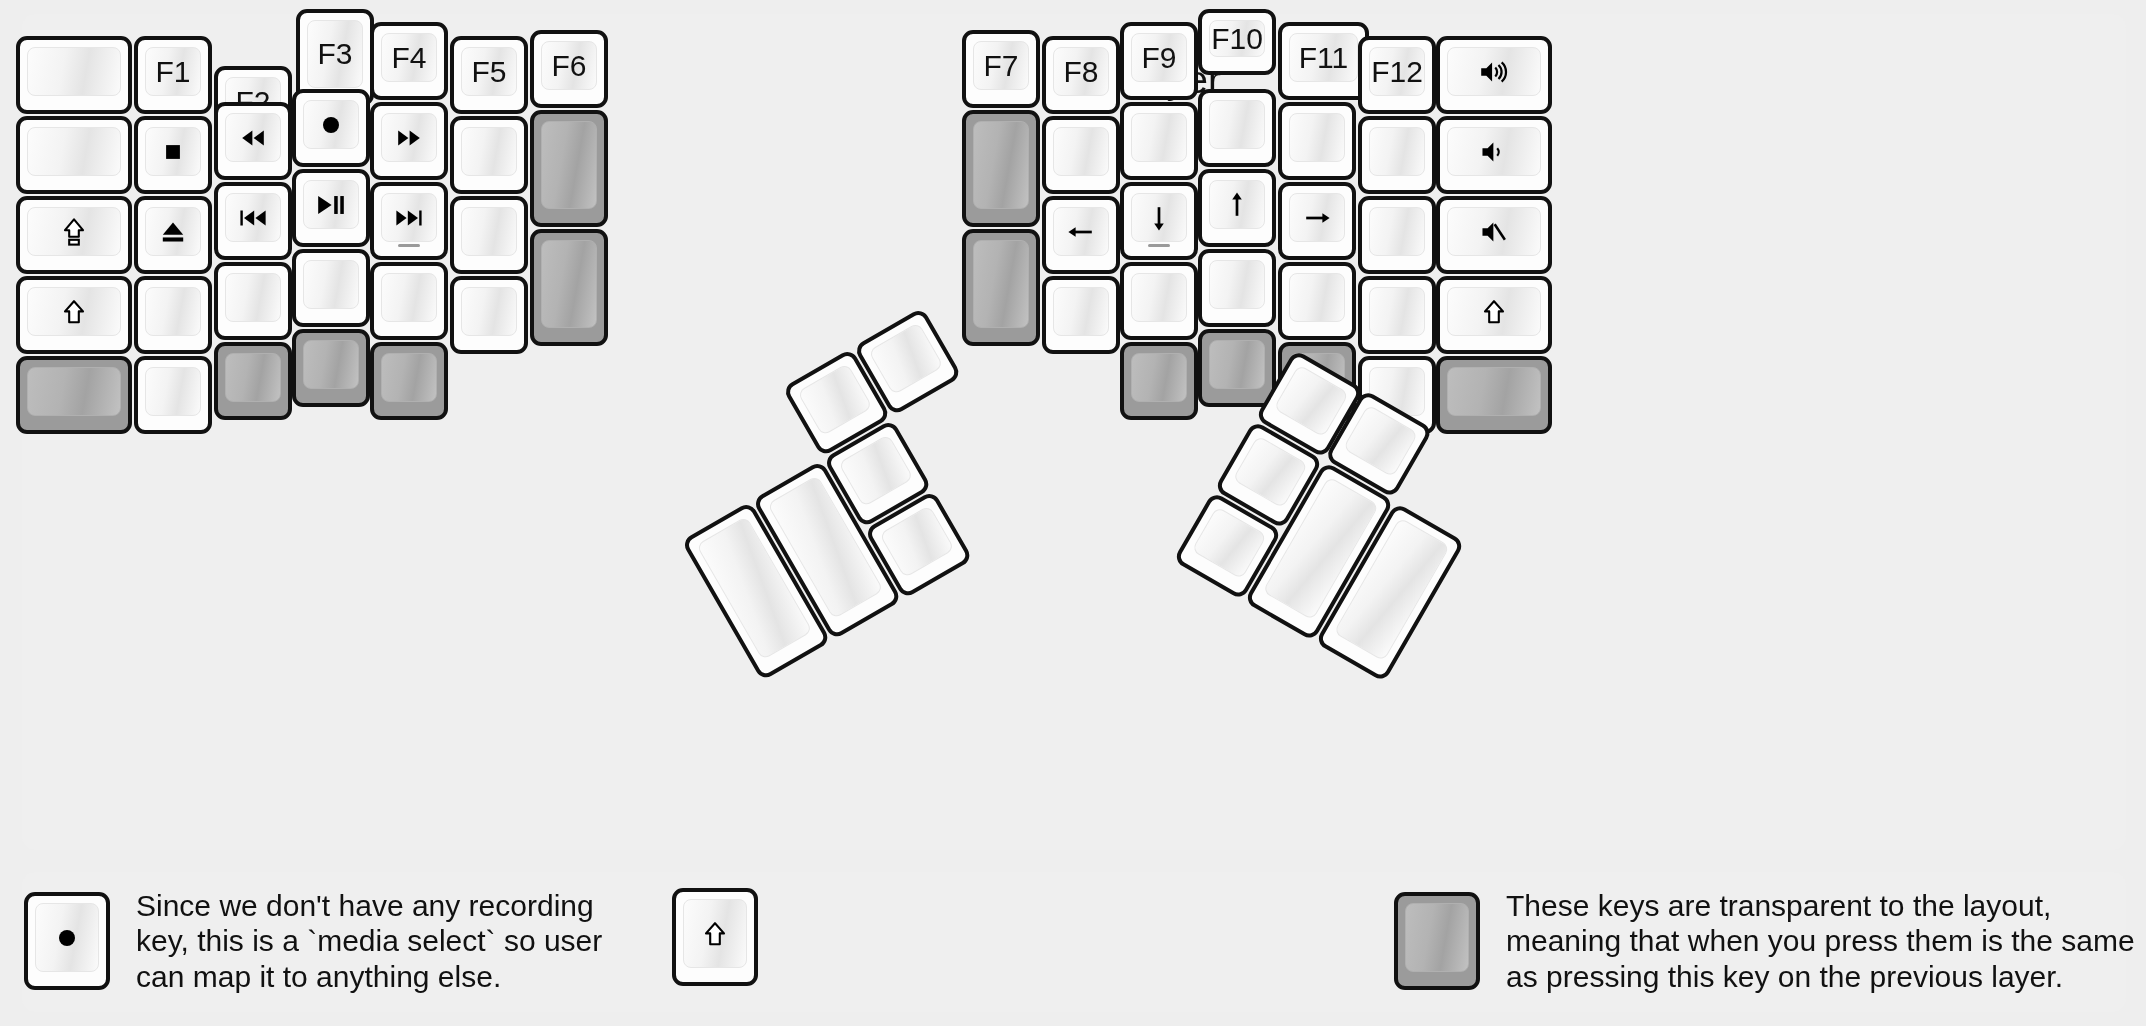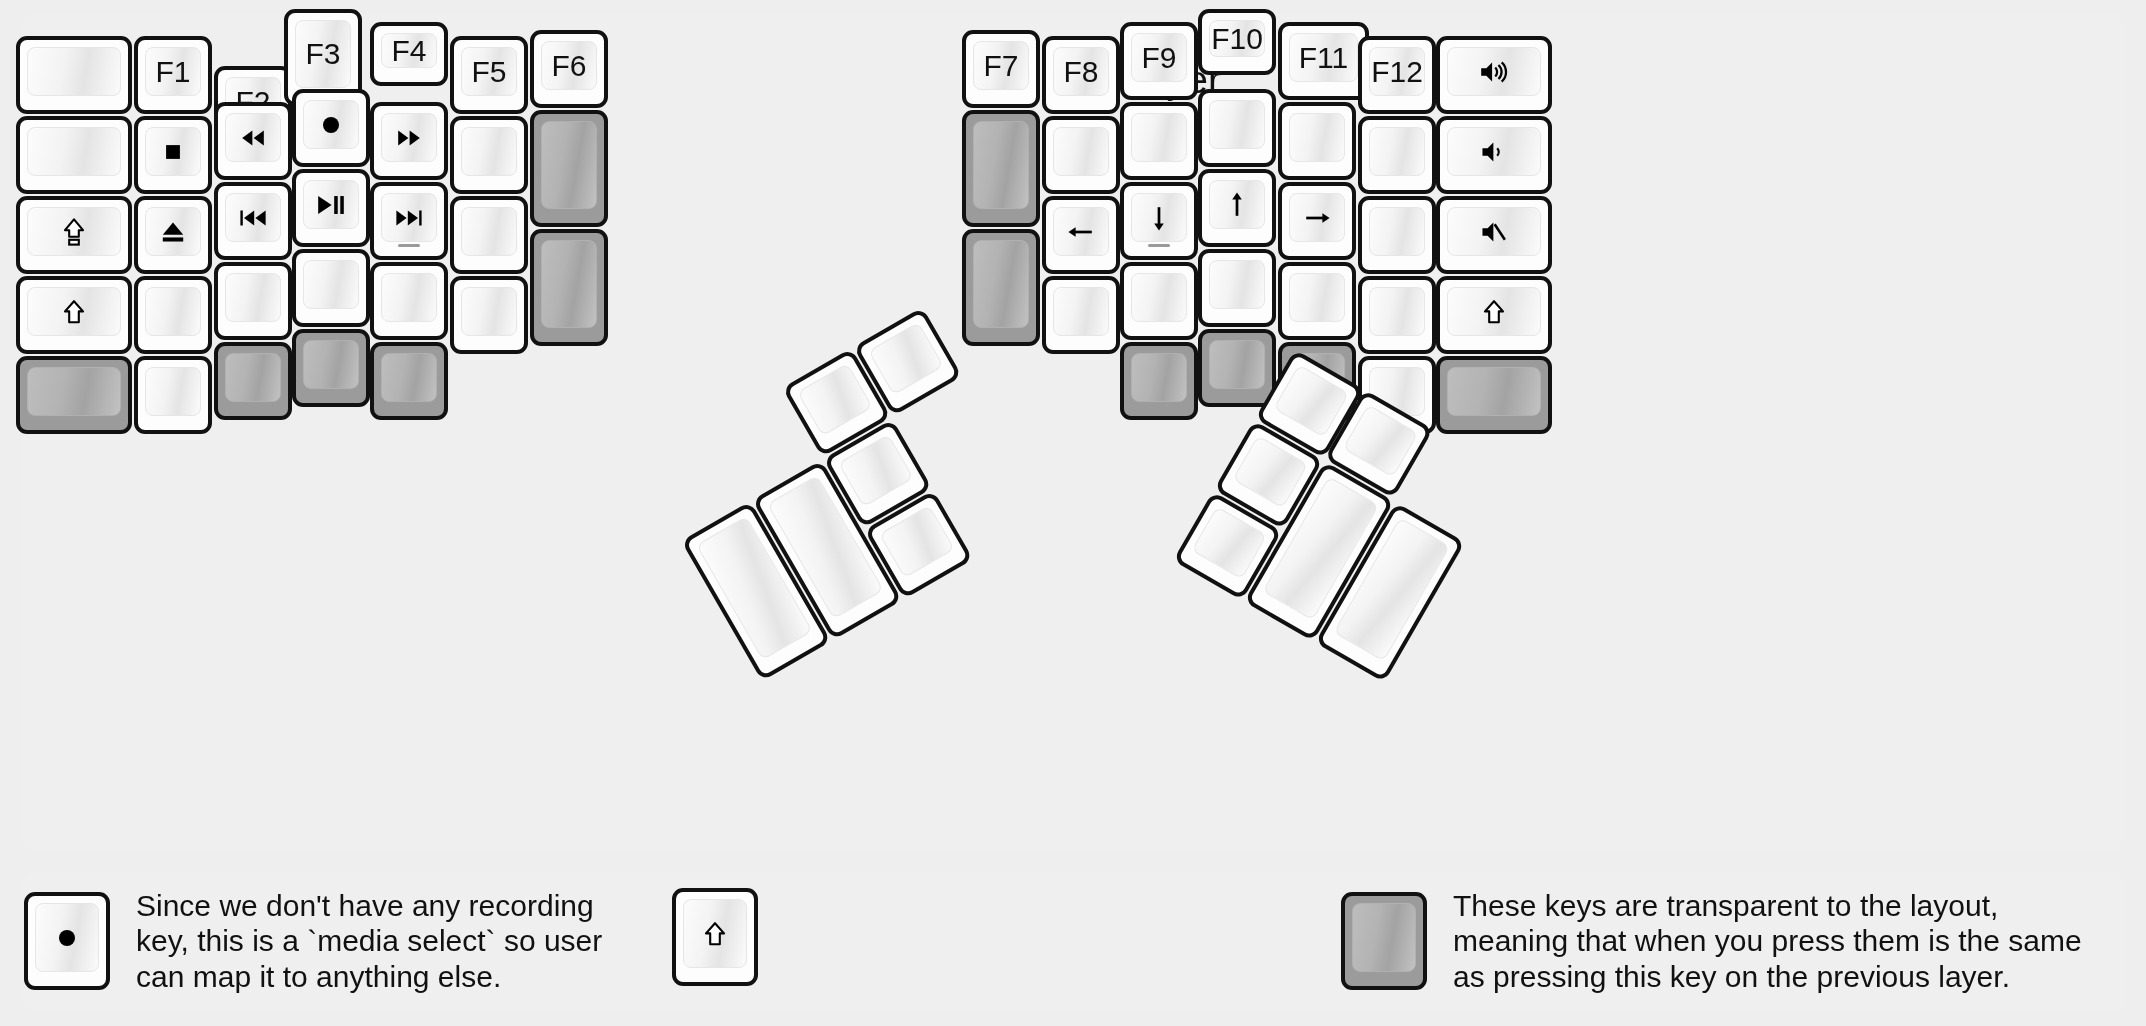--- a/index.html
+++ b/index.html
@@ -181,21 +181,21 @@
             </svg>
           </span>
         </div>
       </div>
       <div class="key" style="left: 214px; top: 262px; width: 78px; height: 78px;">
         <div class="cap"></div>
       </div>
       <div class="key trans" style="left: 214px; top: 342px; width: 78px; height: 78px;">
         <div class="cap"></div>
       </div>
-      <div class="key" style="left: 284px; top: 9px; width: 78px; height: 97px;">
+      <div class="key" style="left: 296px; top: 9px; width: 78px; height: 97px;">
         <div class="cap">
           <span class="lbl">F3</span>
         </div>
       </div>
       <div class="key" style="left: 292px; top: 89px; width: 78px; height: 78px;">
         <div class="cap">
           <span class="glyph">
             <svg class="ic" width="32" height="32" viewBox="0 0 100 100">
               <circle cx="50" cy="50" r="25" fill="#000"></circle>
             </svg>
@@ -212,21 +212,21 @@
             </svg>
           </span>
         </div>
       </div>
       <div class="key" style="left: 292px; top: 249px; width: 78px; height: 78px;">
         <div class="cap"></div>
       </div>
       <div class="key trans" style="left: 292px; top: 329px; width: 78px; height: 78px;">
         <div class="cap"></div>
       </div>
-      <div class="key" style="left: 370px; top: 22px; width: 78px; height: 64px;">
+      <div class="key" style="left: 370px; top: 22px; width: 78px; height: 78px;">
         <div class="cap">
           <span class="lbl">F4</span>
         </div>
       </div>
       <div class="key" style="left: 370px; top: 102px; width: 78px; height: 78px;">
         <div class="cap">
           <span class="glyph">
             <svg class="ic" width="38" height="30" viewBox="0 0 100 100">
               <polygon points="14,25 14,75 48,50" fill="#000"></polygon>
               <polygon points="52,25 52,75 86,50" fill="#000"></polygon>
@@ -510,21 +510,21 @@
         <div class="legend-key">
           <div class="cap">
             <span>
               <svg class="ic" width="30" height="32" viewBox="0 0 100 100">
                 <path d="M50 14 L80 48 L66 48 L66 84 L34 84 L34 48 L20 48 Z" fill="#fff" stroke="#000" stroke-width="7" stroke-linejoin="round"></path>
               </svg>
             </span>
           </div>
         </div>
       </div>
-      <div class="legend-item" style="left: 1293px; top: 888px; padding-left: 48px;">
+      <div class="legend-item" style="left: 1346px; top: 888px; padding-left: 48px;">
         <div class="legend-key trans">
           <div class="cap"></div>
         </div>
         <div class="legend-text">These keys are transparent to the layout,
 meaning that when you press them is the same
 as pressing this key on the previous layer.</div>
       </div>
     </div>
 
 </div>

